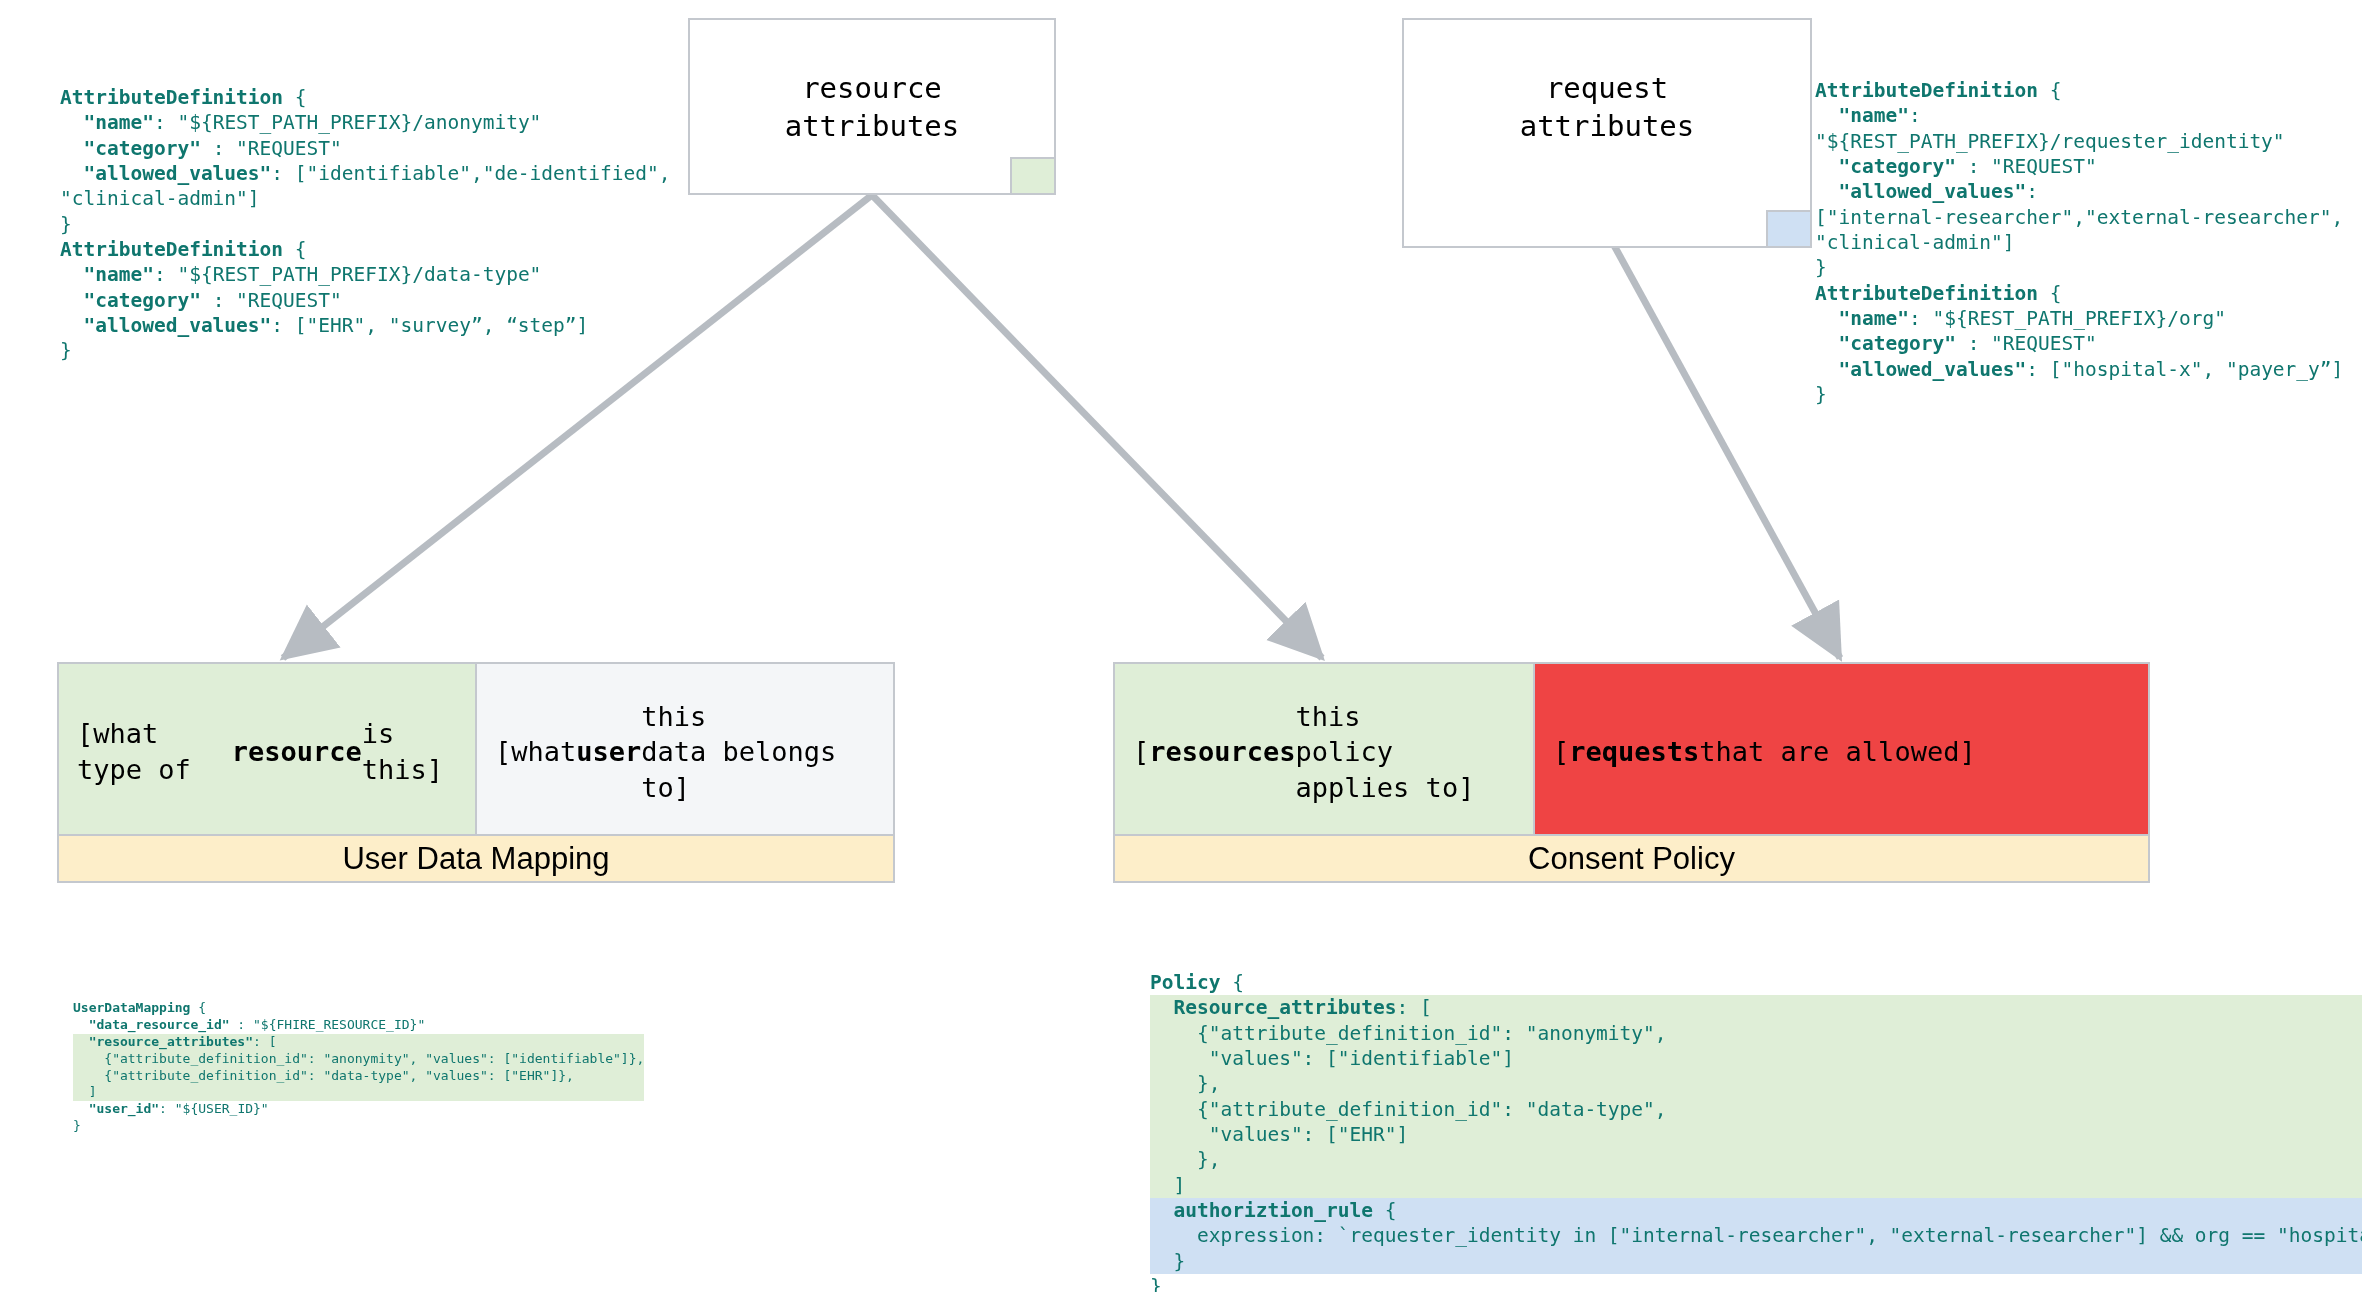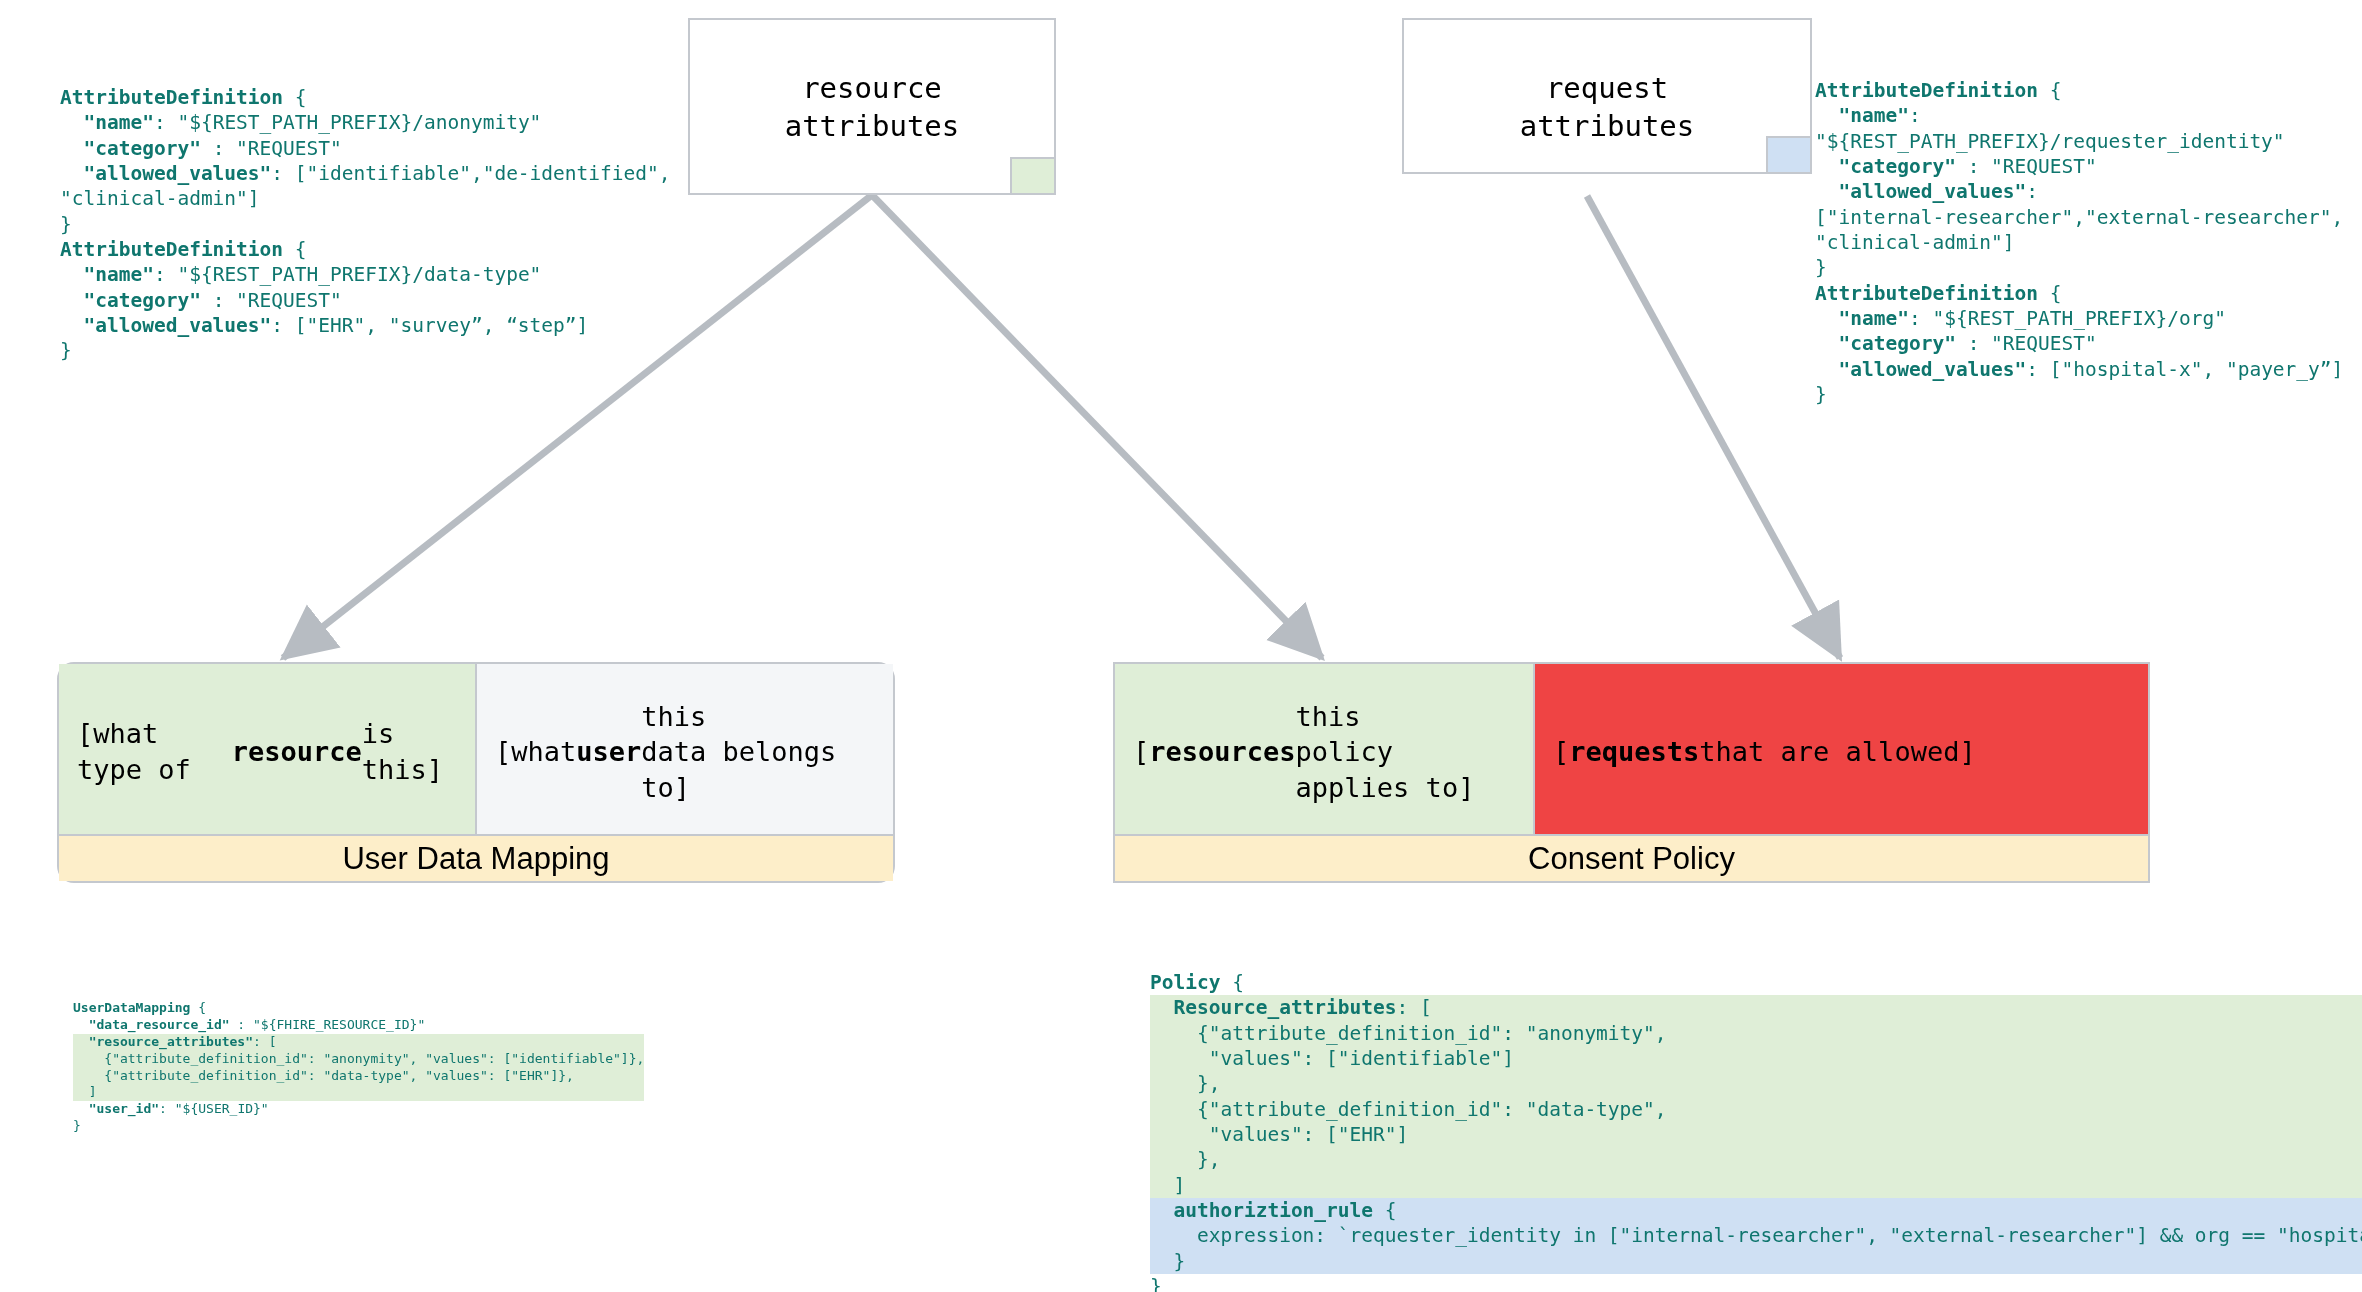--- a/index.html
+++ b/index.html
@@ -50,21 +50,21 @@
     position:absolute;
     width:46px;height:38px;
     right:-2px;bottom:-2px;
     border:2px solid #c4c8ce;
     box-sizing:border-box;
   }
   .swatch.green{background:#dfeed7;}
   .swatch.blue{background:#cfe0f3;}
 
   #box-resource-attributes{left:688px;top:18px;width:368px;height:177px;}
-  #box-request-attributes{left:1402px;top:18px;width:410px;height:156px;padding-left:27px;}
+  #box-request-attributes{left:1402px;top:18px;width:410px;height:230px;padding-left:27px;}
 
   
   .entity{
     position:absolute;
     border:2px solid #c4c8ce;
     box-sizing:border-box;
     background:#fff;
   }
   .entity .panes{
     position:absolute;left:0;right:0;top:0;
@@ -89,21 +89,21 @@
   .entity .footer{
     position:absolute;left:0;right:0;bottom:0;
     background:#fdeec9;
     border-top:2px solid #c4c8ce;
     display:flex;align-items:center;justify-content:center;
     font-family:"Liberation Sans", sans-serif;
     font-size:31px;
     color:#000;
   }
 
-  #entity-user-data-mapping{left:57px;top:662px;width:838px;height:221px;border-radius:17px;}
+  #entity-user-data-mapping{left:57px;top:662px;width:838px;height:221px;}
   #entity-user-data-mapping .panes{height:176px;}
   #entity-user-data-mapping .pane.green{width:416px;}
   #entity-user-data-mapping .pane.grey{width:418px;}
   #entity-user-data-mapping .footer{height:45px;}
 
   #entity-consent-policy{left:1113px;top:662px;width:1037px;height:221px;}
   #entity-consent-policy .panes{height:176px;}
   #entity-consent-policy .pane.green{width:418px;}
   #entity-consent-policy .pane.blue{width:615px;}
   #entity-consent-policy .footer{height:45px;text-align:right;}

